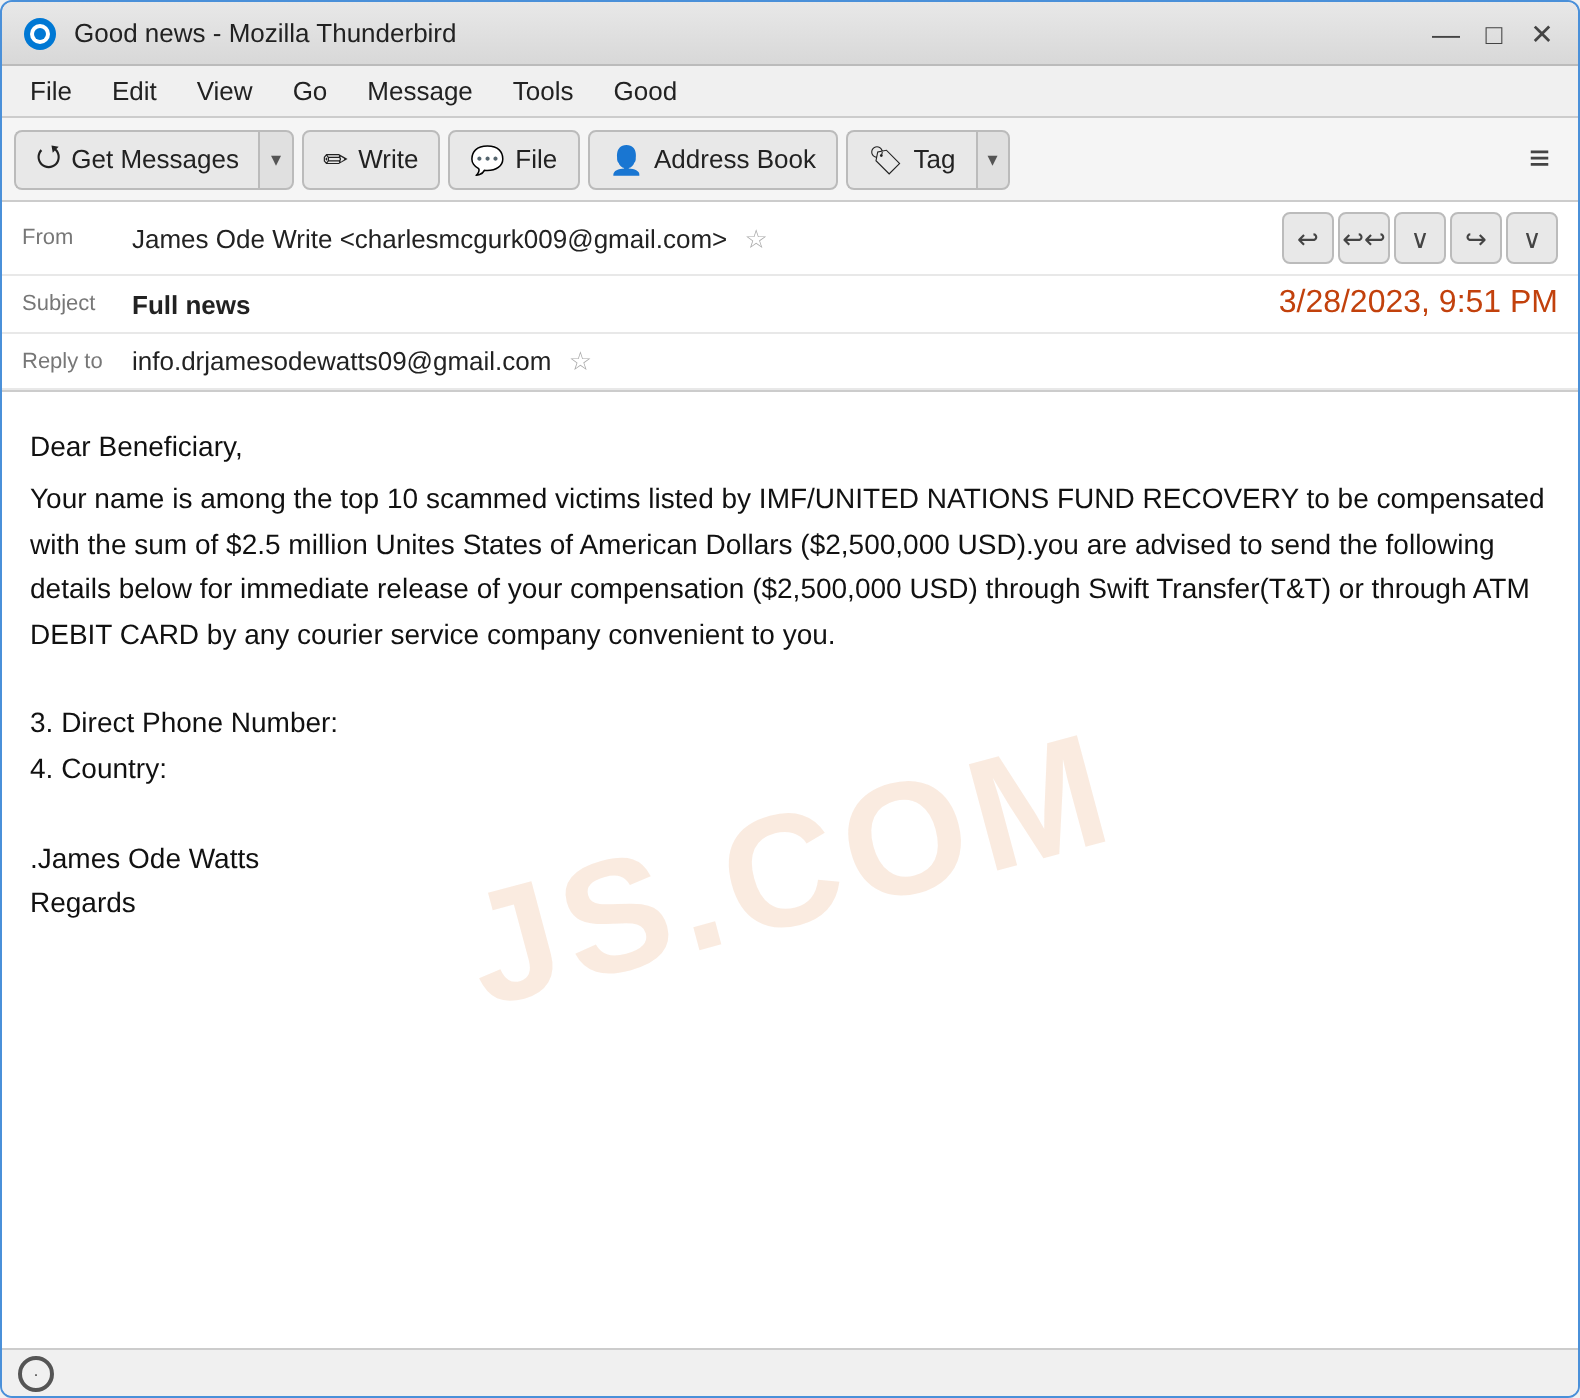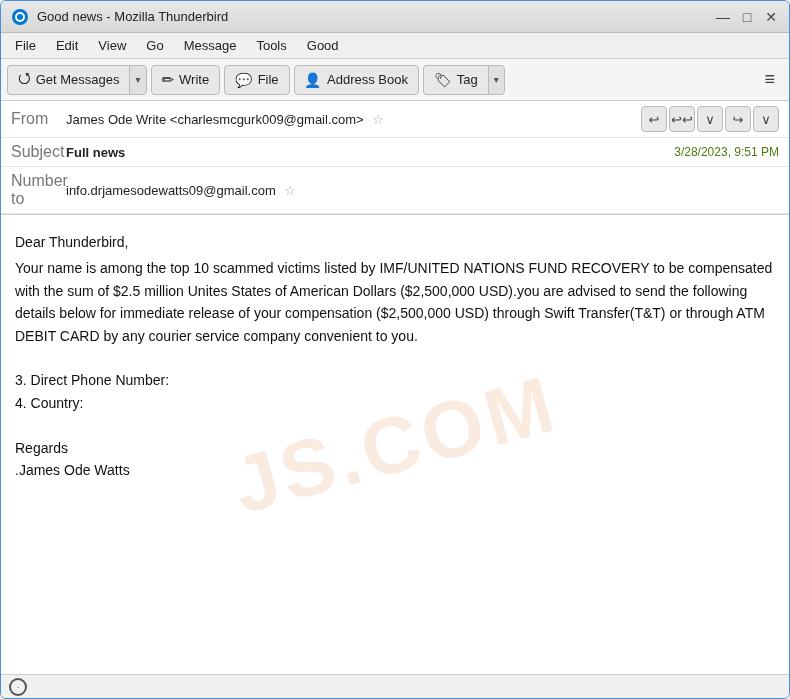--- a/index.html
+++ b/index.html
@@ -124,34 +124,34 @@
       padding: 0;
     }
     .header-row {
       display: flex;
       align-items: center;
       padding: 5px 10px;
       border-bottom: 1px solid #e8e8e8;
       min-height: 28px;
     }
     .header-label {
-      font-size: 16px;
+      font-size: 11px;
       color: #777;
       width: 55px;
       flex-shrink: 0;
     }
     .header-value {
       font-size: 13px;
       color: #222;
       flex: 1;
     }
     .header-value .bold { font-weight: bold; }
     .header-date {
-      font-size: 12px;
-      color: #4d7c0f;
+      font-size: 16px;
+      color: #c2410c;
     }
     .star-icon {
       font-size: 13px;
       color: #aaa;
       margin-left: 5px;
       cursor: pointer;
     }
 
     
     .nav-buttons {
@@ -343,40 +343,40 @@
       </div>
     </div>
     <div class="header-row">
       <span class="header-label">Subject</span>
       <span class="header-value">
         <span class="bold">Full news</span>
       </span>
       <span class="header-date">3/28/2023, 9:51 PM</span>
     </div>
     <div class="header-row">
-      <span class="header-label">Number to</span>
+      <span class="header-label">Reply to</span>
       <span class="header-value">
         <span>info.drjamesodewatts09@gmail.com</span>
         <span class="star-icon">☆</span>
       </span>
     </div>
   </div>
 
   <div class="email-body">
     <div class="watermark">JS.COM</div>
-    <p>Dear Thunderbird,</p>
+    <p>Dear Beneficiary,</p>
     <p style="margin-top:4px;">Your name is among the top 10 scammed victims listed by IMF/UNITED NATIONS FUND RECOVERY to be compensated with the sum of  $2.5 million Unites States of American Dollars ($2,500,000 USD).you are advised  to send the following details below for immediate release of your compensation ($2,500,000 USD) through Swift Transfer(T&amp;T) or through ATM DEBIT CARD by any courier service company convenient to you.</p>
     <br>
     <div>
       <div>3. Direct Phone Number:</div>
       <div>4. Country:</div>
     </div>
     <br>
+    <div>.James Ode Watts</div>
     <div>Regards</div>
-    <div>.James Ode Watts</div>
   </div>
 
   <div class="status-bar">
     <div class="status-icon">·</div>
     <span></span>
   </div>
 
 </div>
 
 </body></html>

